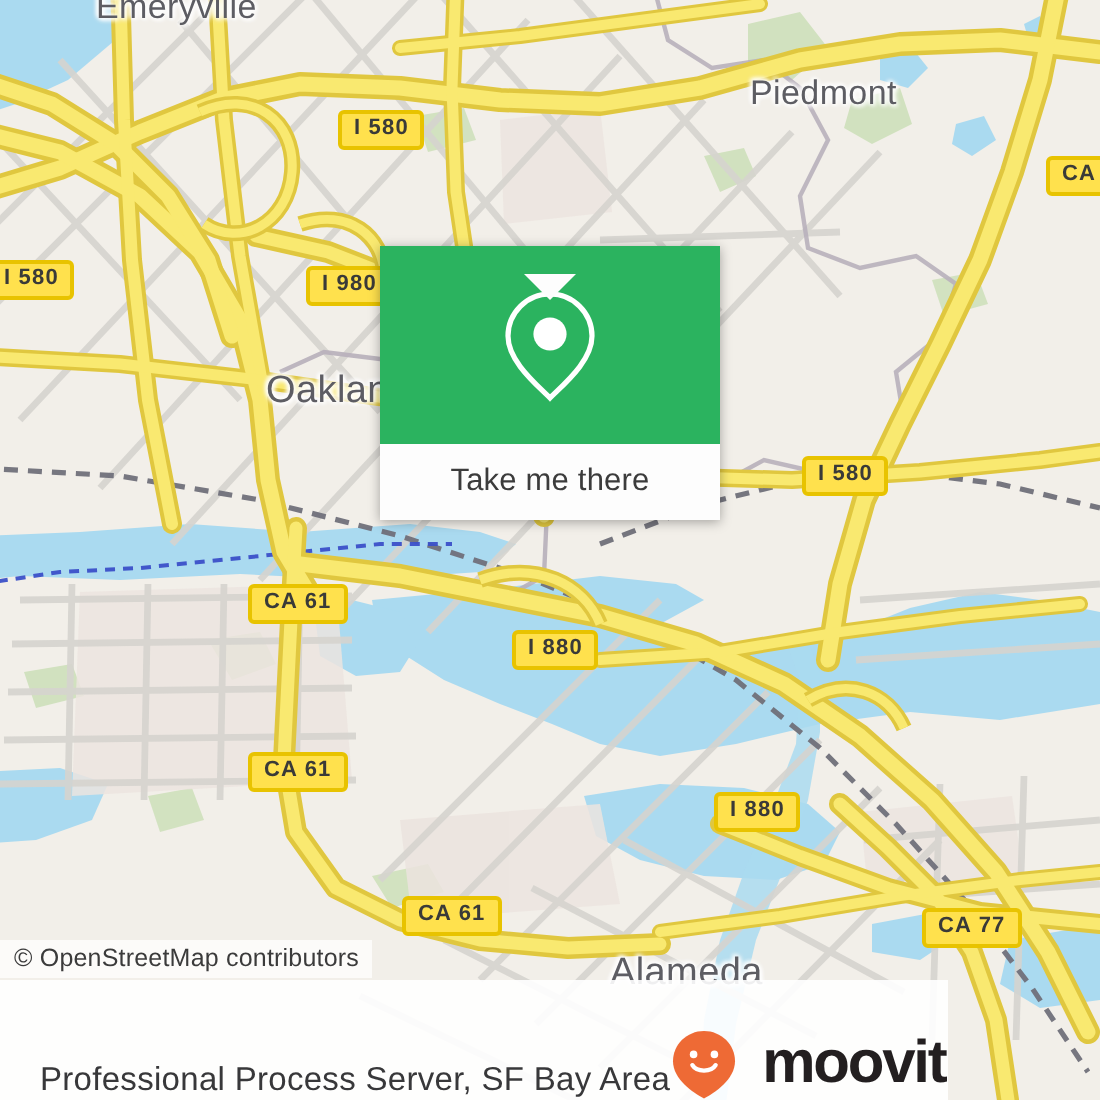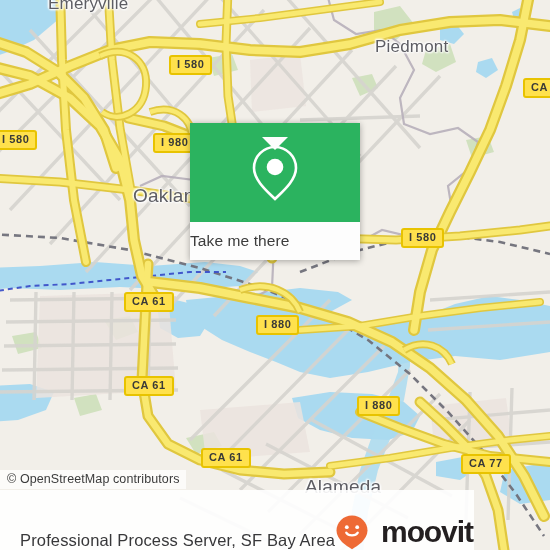--- a/index.html
+++ b/index.html
@@ -23,21 +23,21 @@
   .shield{position:absolute;background:#ffe14d;border:2px solid #e8c300;border-radius:3px;
           color:#3a3a38;font-size:11px;font-weight:bold;letter-spacing:.6px;
           padding:1px 6px 2px 6px;line-height:13px;white-space:nowrap;margin-top:12px;}
 
   
   #popup{position:absolute;left:190px;top:123px;width:170px;
          filter:drop-shadow(0 1px 3px rgba(0,0,0,.33));}
   #popup-head{background:#2bb35f;height:99px;width:100%;
               display:flex;align-items:center;justify-content:center;}
   #popup-foot{background:#fdfdfd;height:38px;width:100%;
-              display:flex;align-items:center;}
+              display:flex;align-items:center;justify-content:center;}
   #popup-label{color:#3c3c3c;font-size:15.5px;letter-spacing:.1px;}
   #popup-tail{position:absolute;left:50%;top:137px;transform:translateX(-50%);
               width:0;height:0;border-left:13px solid transparent;
               border-right:13px solid transparent;border-top:13px solid #fdfdfd;}
 
   
   #osm{position:absolute;left:0;top:470px;background:rgba(255,255,255,.74);
        color:#3b3b3b;font-size:12.5px;padding:2px 6px 3px 7px;letter-spacing:.1px;}
 
   

